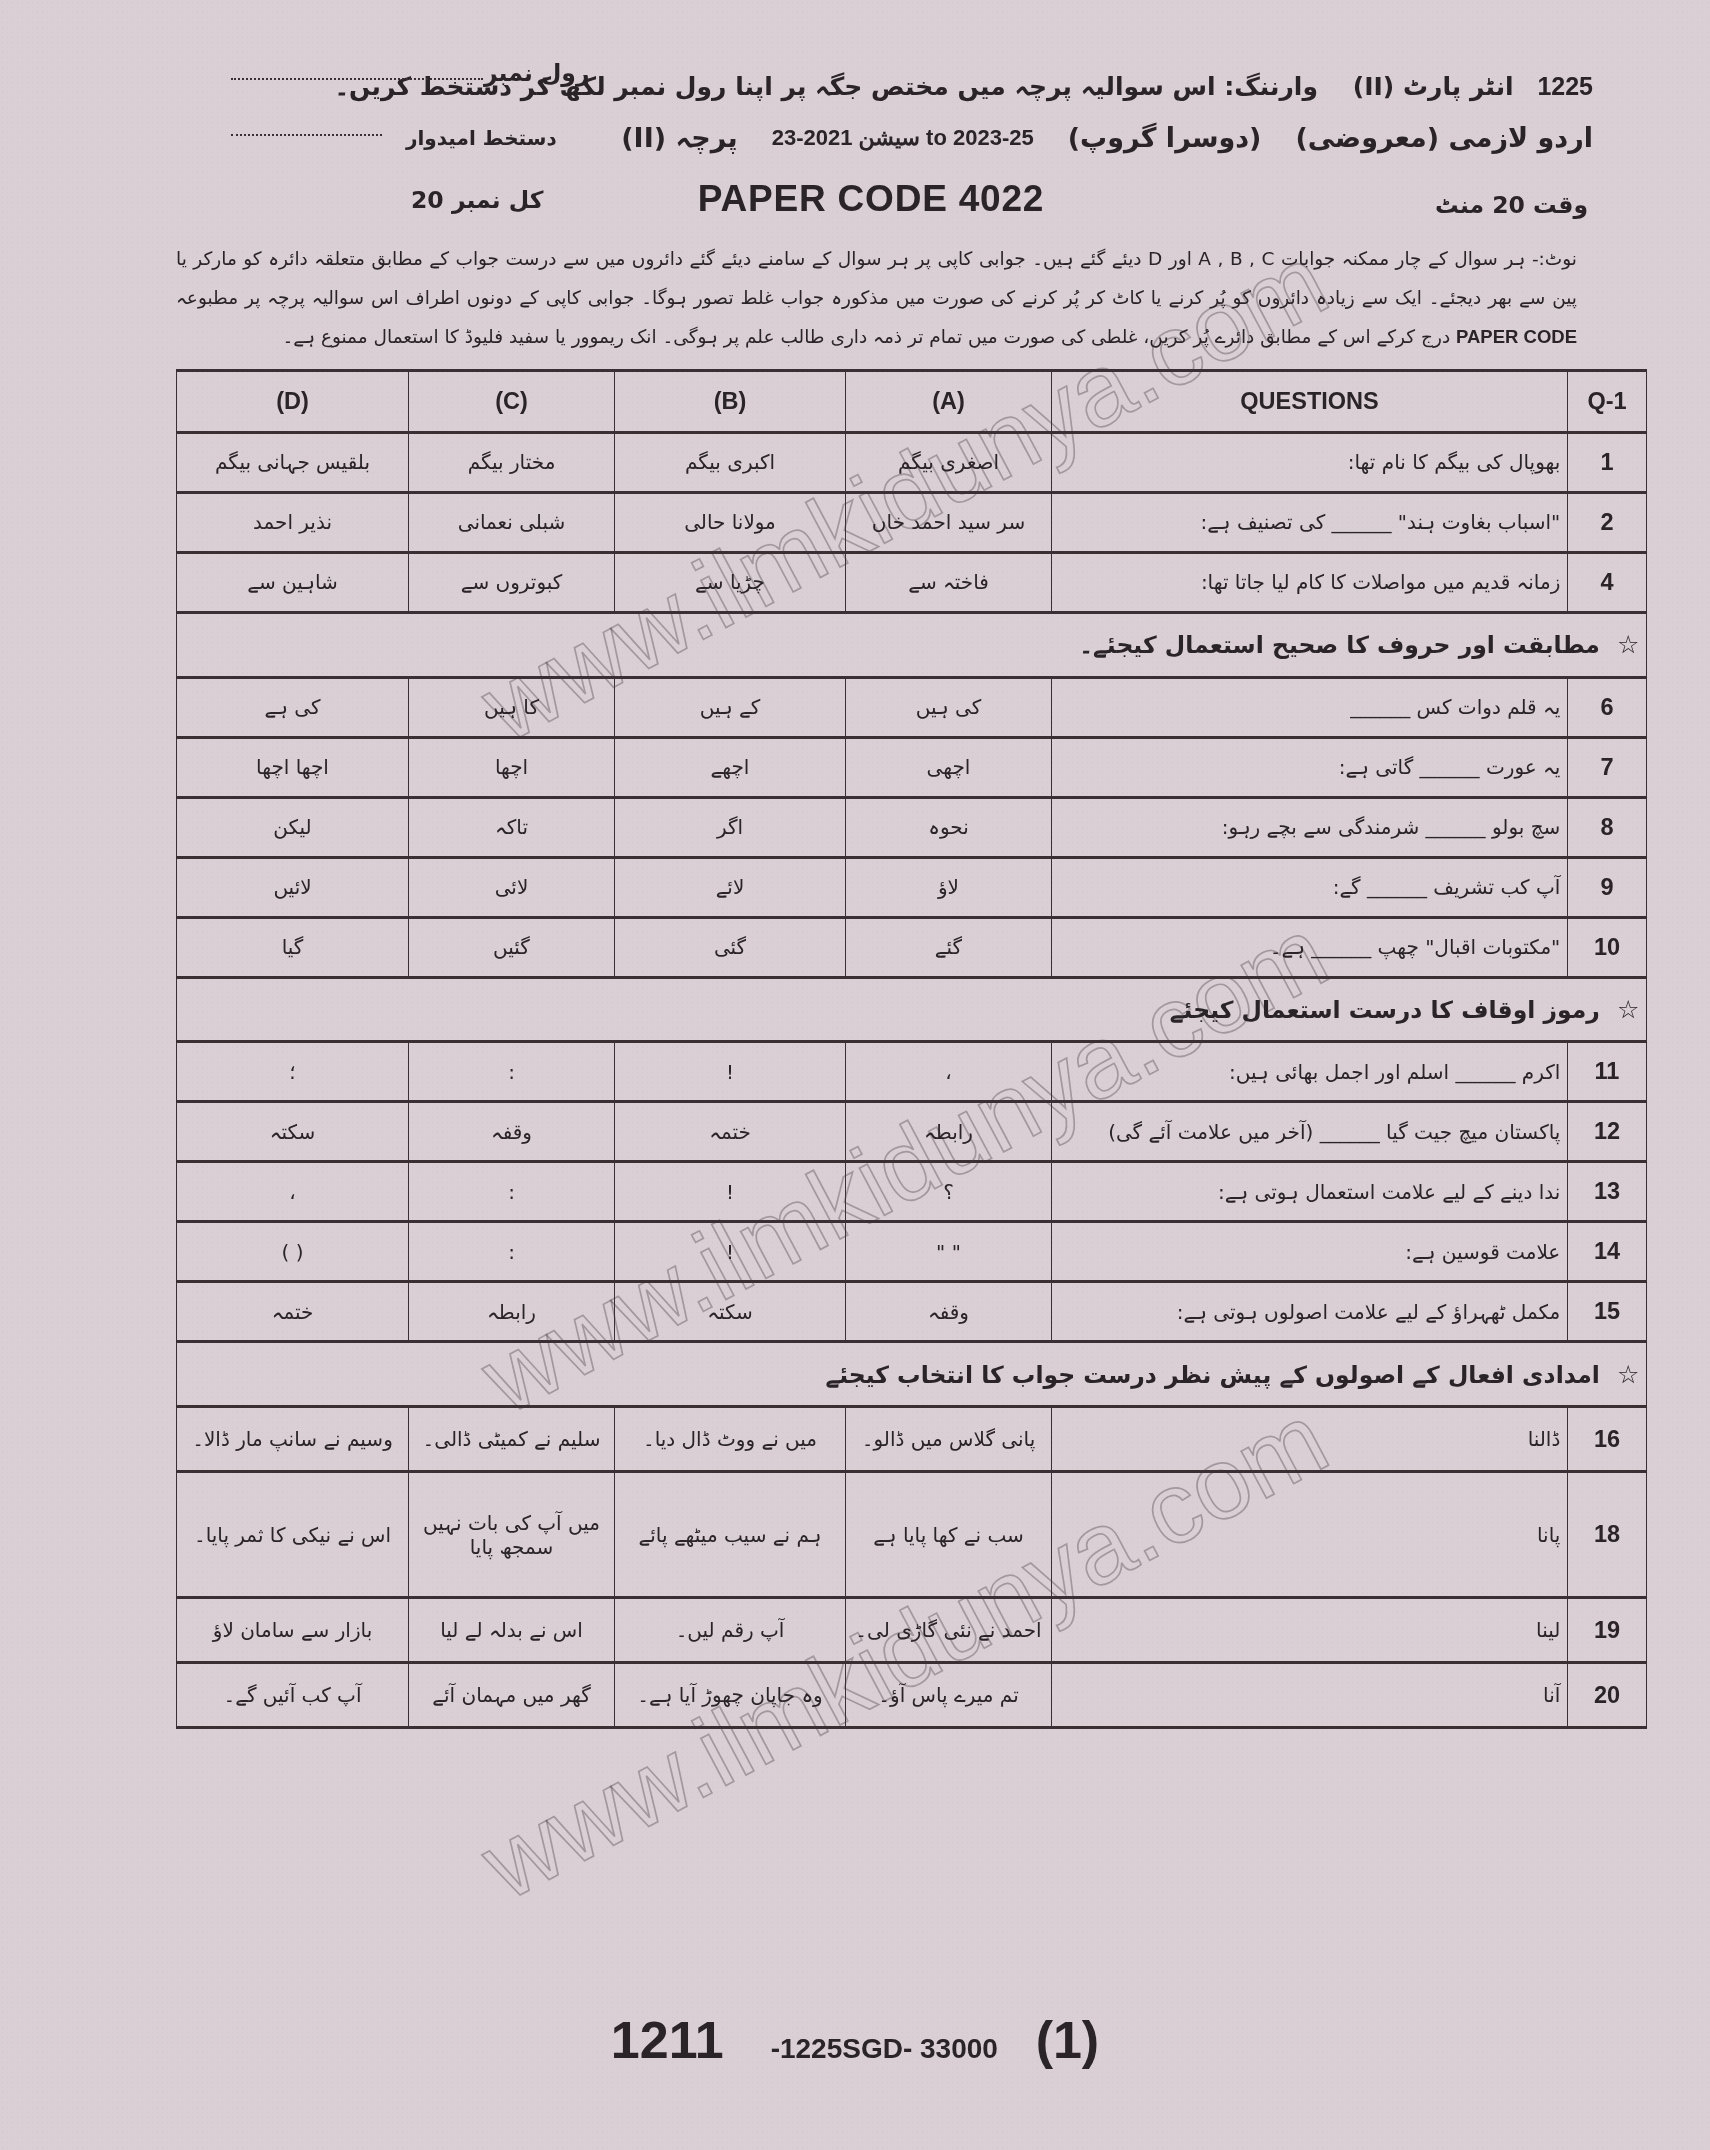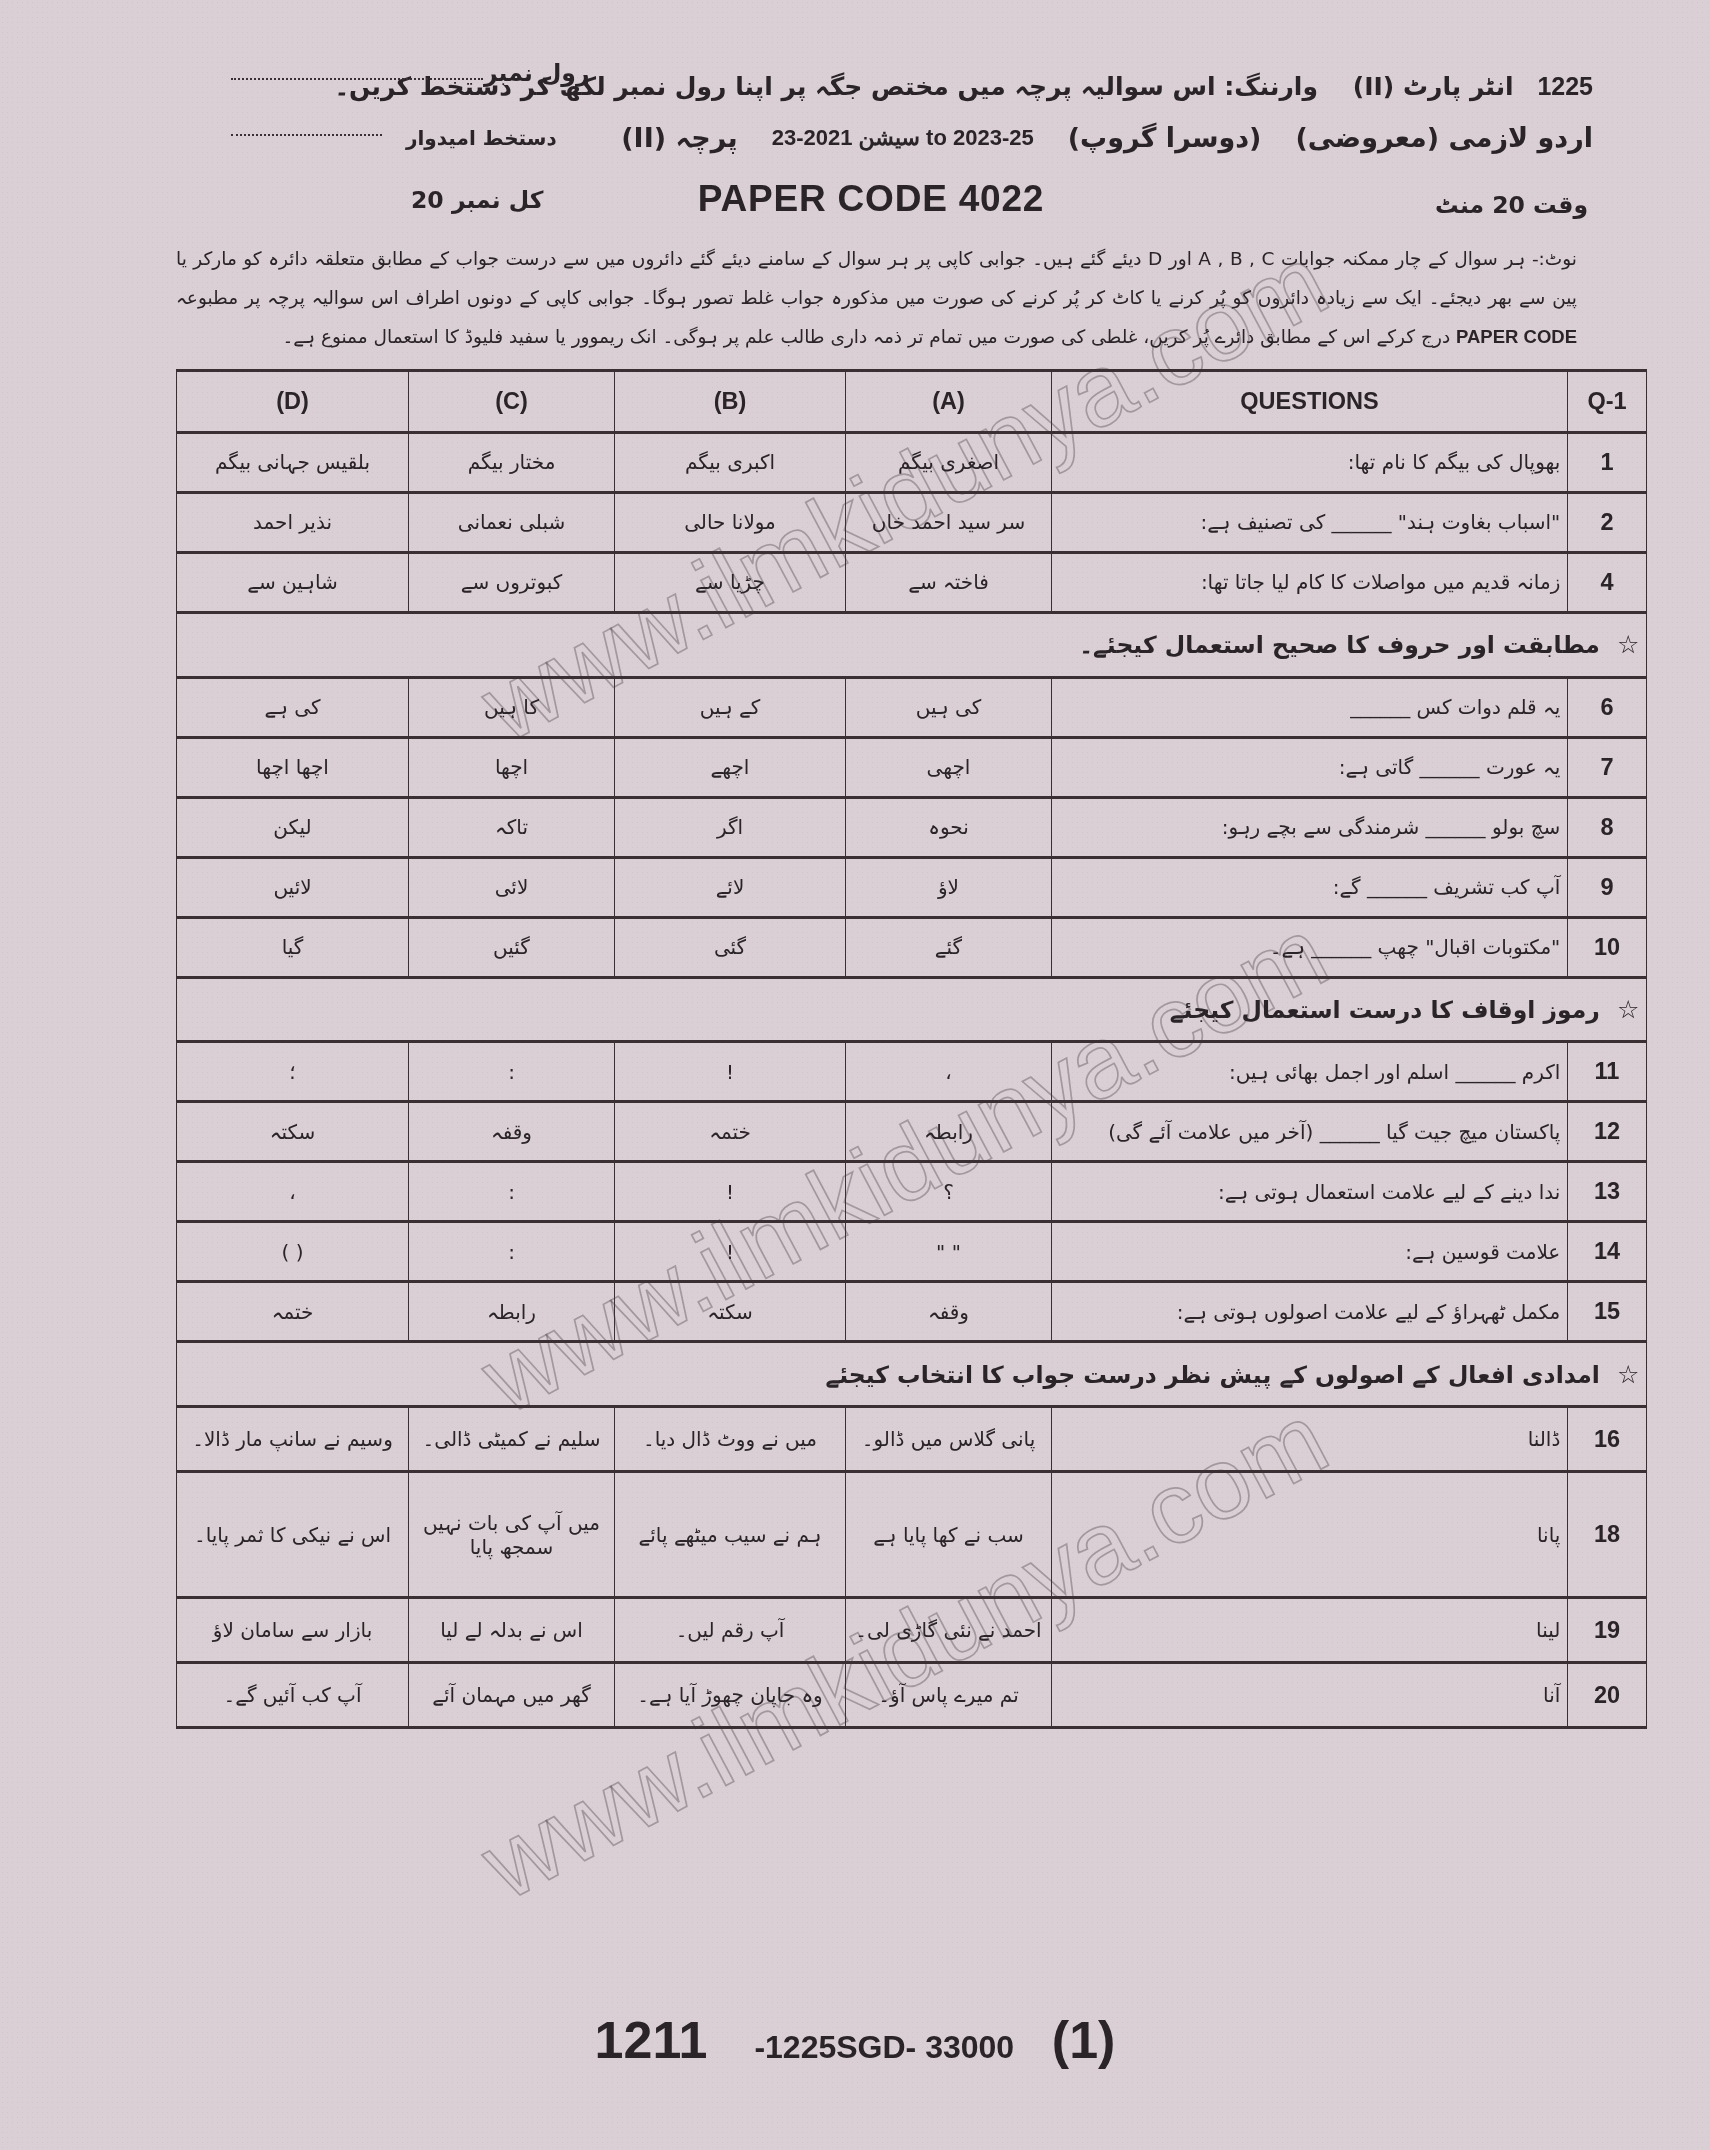--- a/index.html
+++ b/index.html
@@ -39,21 +39,21 @@
   table.q td.qtext { text-align:right; direction:rtl; }
   table.q td.num { font-family:"Liberation Sans", sans-serif; font-weight:bold; font-size:23.5px; }
   table.q td.opt { direction:rtl; }
   table.q tr.r { height:60px; }
   table.q tr.r2 { height:65px; }
   table.q tr.tall { height:126px; }
   table.q tr.sec td { text-align:right; direction:rtl; font-weight:bold; font-size:23.5px; height:55px; }
   .star { font-size:25px; margin-left:17px; }
   .footer { top:2010px; left:0; width:1710px; text-align:center; font-family:"Liberation Sans", sans-serif; font-weight:bold; }
   .footer .big { font-size:52px; }
-  .footer .mid { font-size:32px;margin-left:47px; }
+  .footer .mid { font-size:28px;margin-left:47px; }
   .footer .pg { font-size:52px; margin-left:34px; }
   .wm { position:absolute; font-family:"Liberation Sans", sans-serif; font-size:101px; color:transparent; -webkit-text-stroke:1.7px rgba(60,50,55,0.35); transform:rotate(-28deg); white-space:nowrap; pointer-events:none; }
 </style>
 </head>
 <body>
 
 <div class="wm" style="top:436px;left:436px;">www.ilmkidunya.com</div>
 <div class="wm" style="top:1108px;left:436px;">www.ilmkidunya.com</div>
 <div class="wm" style="top:1594px;left:436px;">www.ilmkidunya.com</div>
 

